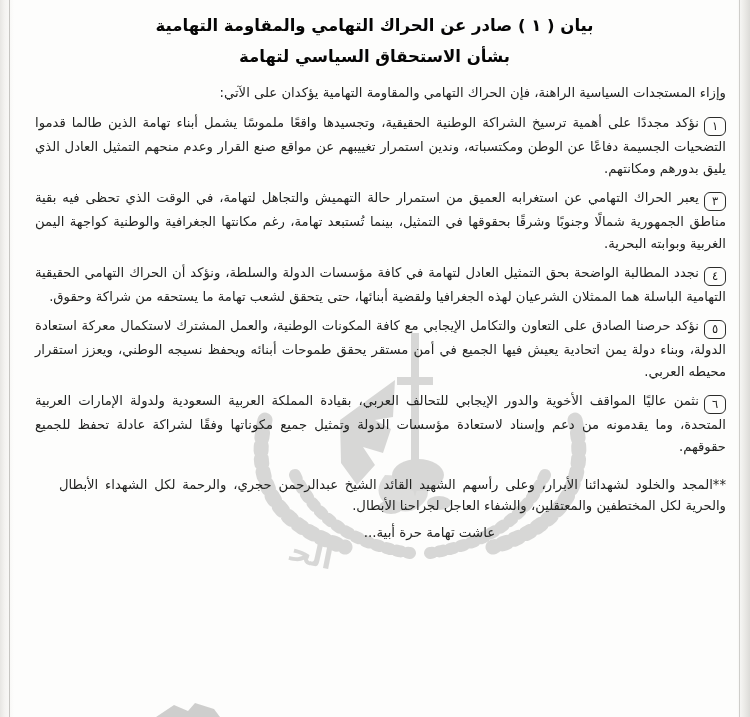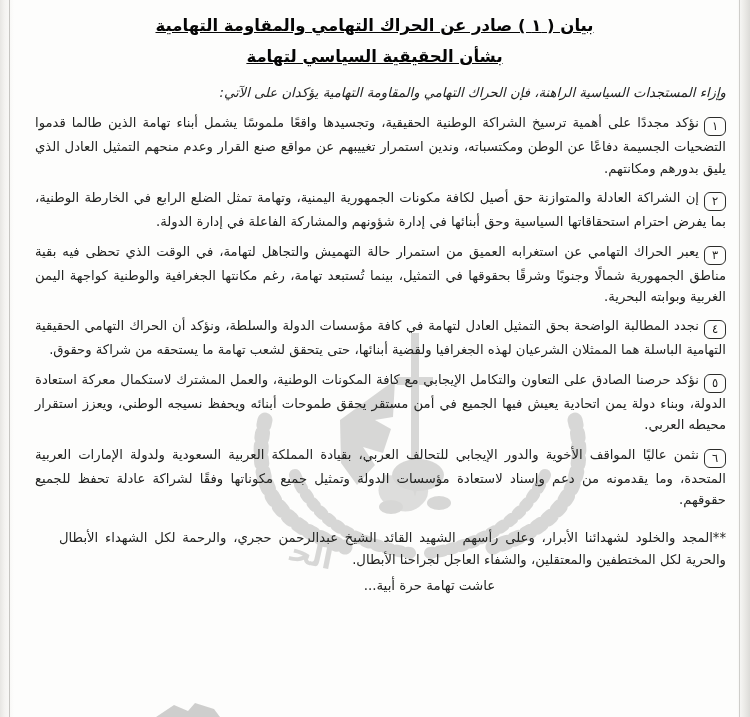--- a/index.html
+++ b/index.html
@@ -38,28 +38,27 @@
     opacity:.55;
   }
   
   .content {
     position:absolute; z-index:2; top:6px; right:24px; left:23px;
   }
   .title {
     text-align:center; font-weight:bold; color:#060606;
     font-size:16.5px; line-height:31px; margin:4px 40px 10px 40px;
     letter-spacing:0;
-    text-decoration:underline;
   }
   .title .t2 { display:block; }
   .para {
     font-size:13.2px; line-height:21.4px; text-align:justify;
     margin-bottom:8px; color:#222321;
   }
-  .lead { margin-bottom:9px;font-style:italic; }
+  .lead { margin-bottom:9px; }
   .point { position:relative;margin-left:12px; }
   .num-box {
     display:inline-block; width:22px; height:19px; line-height:17px;
     border:1.6px solid #2c2c2a; border-radius:6px; text-align:center;
     font-size:11.5px; margin-left:5px; vertical-align:-3px;
     background:transparent; color:#1c1c1a;
   }
   .closing { margin-top:17px;margin-left:36px; }
   .slogan {
     text-align:center; font-size:13.4px; margin-top:4px;
@@ -102,33 +101,30 @@
   </svg>
 
   <svg class="blob-bottom" viewBox="0 0 75 18" xmlns="http://www.w3.org/2000/svg" aria-hidden="true">
     <path d="M8,18 L26,6 L40,12 L47,4 L66,10 L72,18 Z" fill="#a9a9a7"></path>
   </svg>
 
   <div class="content">
 
     <div class="title">
       <span class="t1">بيان ( ١ ) صادر عن الحراك التهامي والمقاومة التهامية</span>
-      <span class="t2">بشأن الحقيقية السياسي لتهامة</span>
+      <span class="t2">بشأن الاستحقاق السياسي لتهامة</span>
     </div>
 
 
     <p class="para lead">وإزاء المستجدات السياسية الراهنة، فإن الحراك التهامي والمقاومة التهامية يؤكدان على الآتي:</p>
 
     <p class="para point">
       <span class="num-box">١</span><span>نؤكد مجددًا على أهمية ترسيخ الشراكة الوطنية الحقيقية، وتجسيدها واقعًا ملموسًا يشمل أبناء تهامة الذين طالما قدموا التضحيات الجسيمة دفاعًا عن الوطن ومكتسباته، وندين استمرار تغييبهم عن مواقع صنع القرار وعدم منحهم التمثيل العادل الذي يليق بدورهم ومكانتهم.</span>
     </p>
 
-    <p class="para point">
-      <span class="num-box">٢</span><span>إن الشراكة العادلة والمتوازنة حق أصيل لكافة مكونات الجمهورية اليمنية، وتهامة تمثل الضلع الرابع في الخارطة الوطنية، بما يفرض احترام استحقاقاتها السياسية وحق أبنائها في إدارة شؤونهم والمشاركة الفاعلة في إدارة الدولة.</span>
-    </p>
 
     <p class="para point">
       <span class="num-box">٣</span><span>يعبر الحراك التهامي عن استغرابه العميق من استمرار حالة التهميش والتجاهل لتهامة، في الوقت الذي تحظى فيه بقية مناطق الجمهورية شمالًا وجنوبًا وشرقًا بحقوقها في التمثيل، بينما تُستبعد تهامة، رغم مكانتها الجغرافية والوطنية كواجهة اليمن الغربية وبوابته البحرية.</span>
     </p>
 
     <p class="para point">
       <span class="num-box">٤</span><span>نجدد المطالبة الواضحة بحق التمثيل العادل لتهامة في كافة مؤسسات الدولة والسلطة، ونؤكد أن الحراك التهامي الحقيقية التهامية الباسلة هما الممثلان الشرعيان لهذه الجغرافيا ولقضية أبنائها، حتى يتحقق لشعب تهامة ما يستحقه من شراكة وحقوق.</span>
     </p>
 
     <p class="para point">

